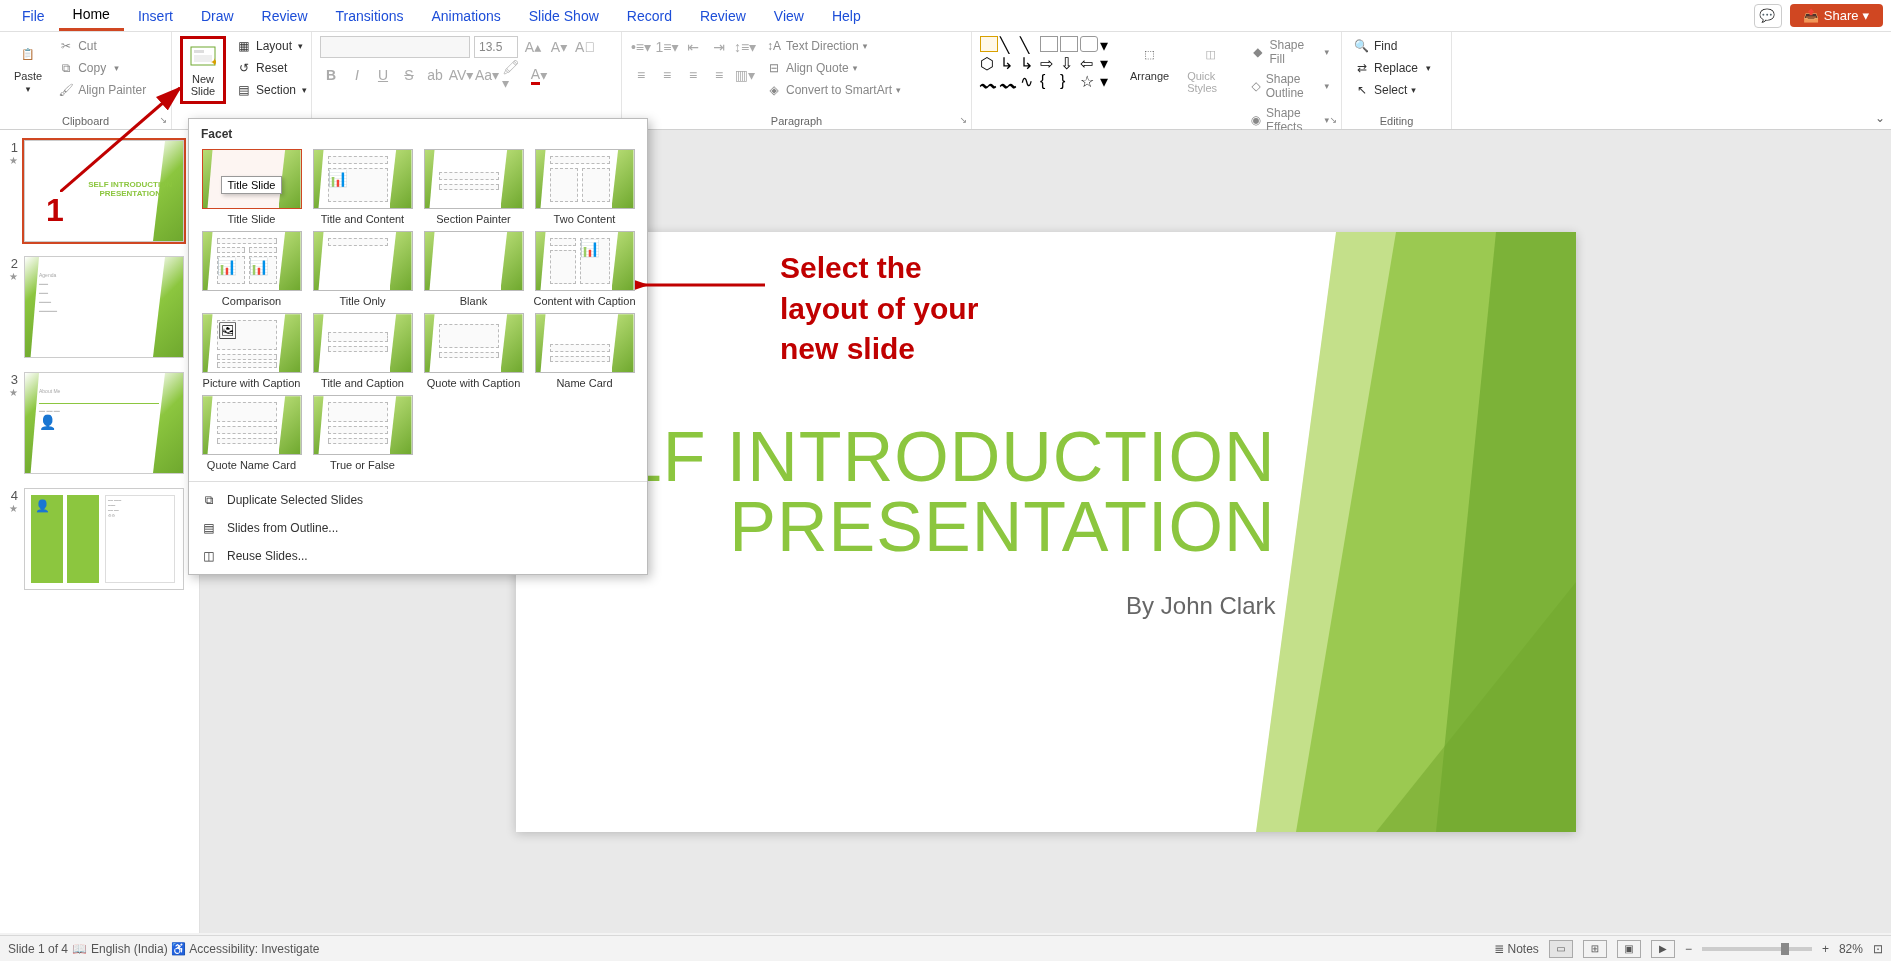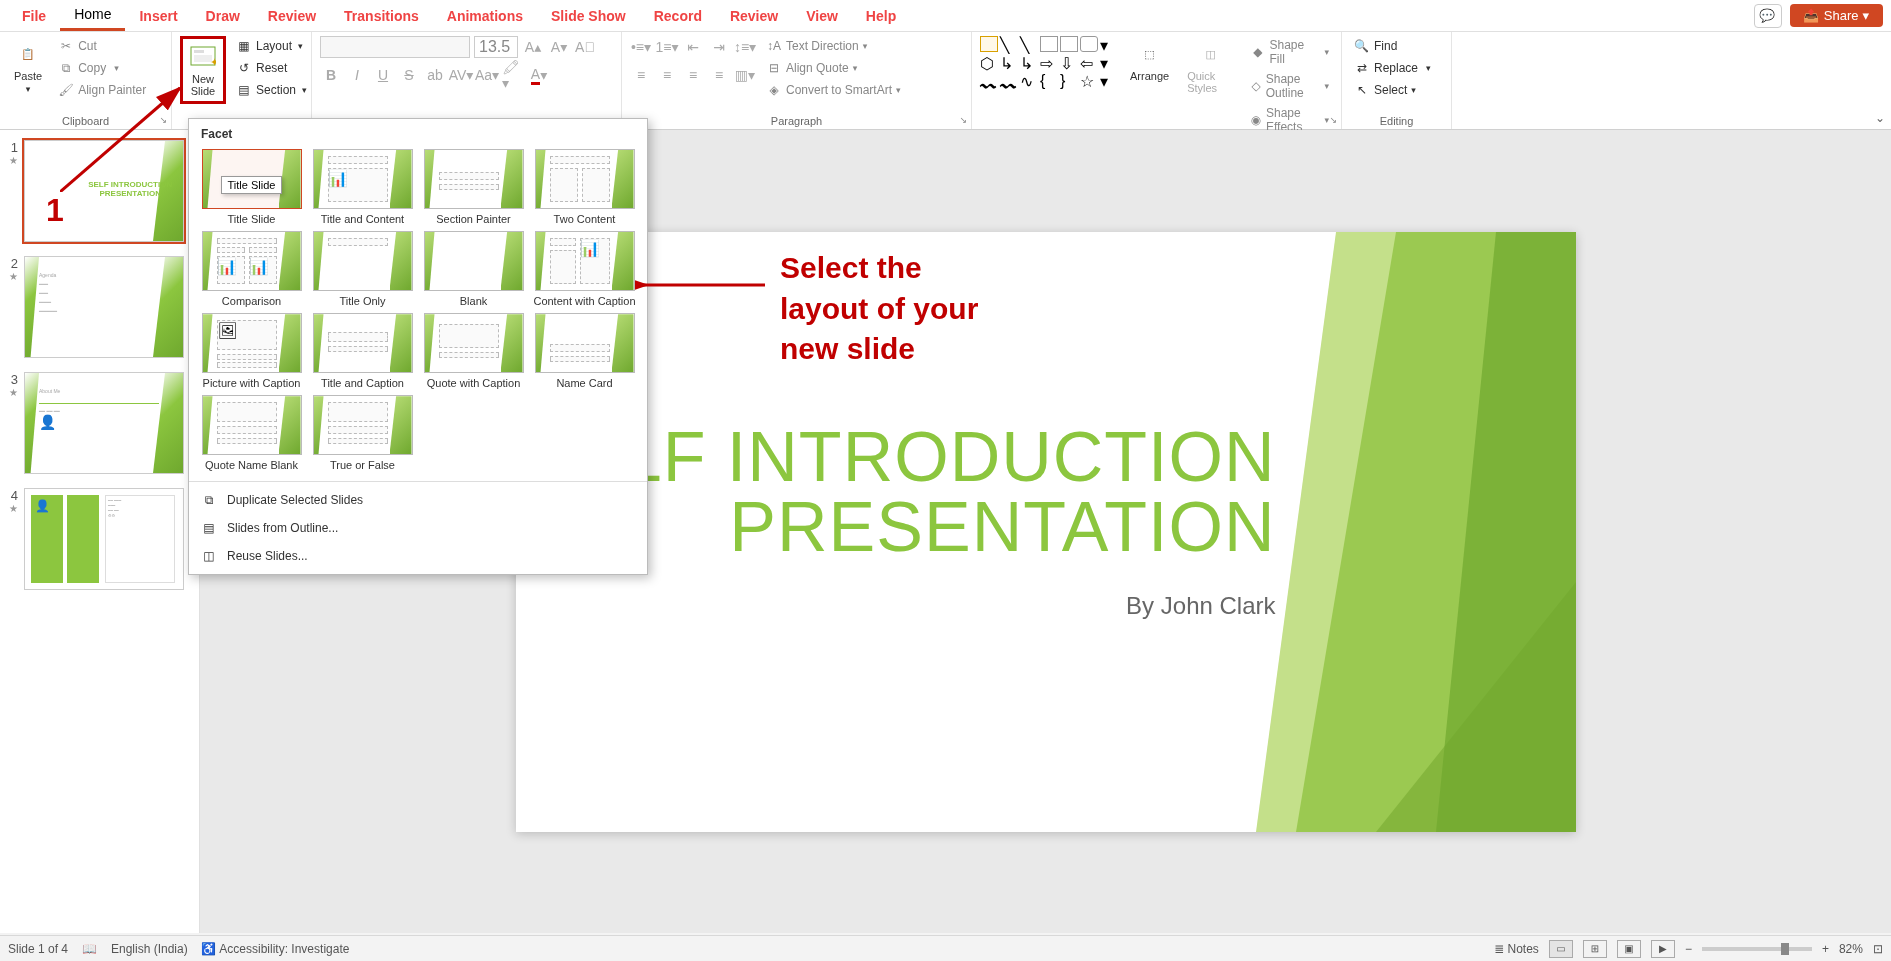--- a/index.html
+++ b/index.html
@@ -1,40 +1,40 @@
 <!DOCTYPE html>
 <html><head>
 <meta charset="utf-8">
 <style>
 * { margin: 0; padding: 0; box-sizing: border-box; font-family: "Segoe UI", Arial, sans-serif; }
 body { background: #f3f3f3; width: 1891px; height: 961px; overflow: hidden; position: relative; }
 
 
 .tabs-bar { height: 32px; background: #fff; display: flex; align-items: center; padding: 0 8px; border-bottom: 1px solid #e0e0e0; }
-.tab { padding: 6px 14px; font-size: 14px; color: #ef4444; cursor: pointer; font-weight: bold; }
+.tab { padding: 6px 14px; font-size: 14px; color: #1d4ed8; cursor: pointer; }
 .tab.active { border-bottom: 3px solid #d04722; color: #000; font-weight: 500; }
 .tabs-right { margin-left: auto; display: flex; gap: 8px; align-items: center; }
 .comment-ico { width: 28px; height: 24px; border: 1px solid #ccc; border-radius: 4px; display: flex; align-items: center; justify-content: center; font-size: 13px; }
 .share-btn { background: #d04722; color: #fff; padding: 4px 14px; border-radius: 4px; font-size: 13px; display: flex; align-items: center; gap: 4px; }
 
 
 .ribbon { height: 98px; background: #fff; display: flex; border-bottom: 1px solid #d0d0d0; position: relative; }
 .rgroup { border-right: 1px solid #e5e5e5; padding: 4px 8px 2px 8px; display: flex; flex-direction: column; position: relative; }
 .rgroup-body { flex: 1; display: flex; align-items: flex-start; gap: 6px; }
 .rgroup-label { font-size: 11px; color: #666; text-align: center; padding-top: 2px; }
 .rgroup-launcher { position: absolute; bottom: 4px; right: 4px; font-size: 9px; color: #888; }
 .vstack { display: flex; flex-direction: column; gap: 2px; }
 .ritem { display: flex; align-items: center; gap: 4px; font-size: 12px; color: #888; padding: 2px 4px; }
 .ritem.enabled { color: #333; }
 .ico { width: 16px; height: 16px; display: inline-flex; align-items: center; justify-content: center; }
 .bigbtn { display: flex; flex-direction: column; align-items: center; padding: 4px 6px; font-size: 11px; color: #333; gap: 2px; }
 .bigbtn .bigico { width: 28px; height: 28px; display: flex; align-items: center; justify-content: center; }
 .newslide-hl { border: 3px solid #c00000; }
 .fontname { width: 150px; height: 22px; border: 1px solid #ccc; background: #f7f7f7; }
-.fontsize { width: 44px; height: 22px; border: 1px solid #ccc; background: #fff; font-size: 16px; display: flex; align-items: center; padding: 0 4px; color: #888; }
+.fontsize { width: 44px; height: 22px; border: 1px solid #ccc; background: #fff; font-size: 12px; display: flex; align-items: center; padding: 0 4px; color: #888; }
 .toolrow { display: flex; gap: 4px; align-items: center; }
 .toolmini { width: 22px; height: 22px; display: flex; align-items: center; justify-content: center; color: #aaa; font-size: 14px; }
 .shape-gallery { display: grid; grid-template-columns: repeat(7, 18px); gap: 2px; }
 .shape-cell { width: 18px; height: 16px; border: 1px solid #999; background: #fff; }
 .shape-cell.no-border { border: none; }
 .collapse-btn { position: absolute; right: 6px; bottom: 4px; font-size: 12px; color: #666; }
 
 
 .work { position: absolute; top: 130px; bottom: 28px; left: 0; right: 0; display: flex; }
 .thumbs { width: 200px; background: #fff; padding: 10px 6px; overflow: hidden; border-right: 1px solid #e0e0e0; }
@@ -71,21 +71,21 @@
 .layout-foot-item { display: flex; align-items: center; gap: 10px; padding: 6px 12px; font-size: 12px; color: #333; }
 .foot-ico { width: 16px; height: 16px; display: flex; align-items: center; justify-content: center; font-size: 12px; }
 
 
 .anno-arrow1 { position: absolute; left: 60px; top: 82px; z-index: 200; }
 .anno-num1 { position: absolute; left: 46px; top: 192px; z-index: 200; font-size: 32px; font-weight: bold; color: #c00000; }
 .anno-arrow2 { position: absolute; left: 635px; top: 270px; z-index: 200; }
 .anno-text { position: absolute; left: 780px; top: 248px; z-index: 200; font-size: 30px; font-weight: bold; color: #c00000; line-height: 1.35; }
 
 
-.status { position: absolute; bottom: 0; left: 0; right: 0; height: 26px; background: #f3f3f3; border-top: 1px solid #d8d8d8; display: flex; align-items: center; padding: 0 8px; font-size: 12px; color: #555; gap: 14px; }
+.status { position: absolute; bottom: 0; left: 0; right: 0; height: 26px; background: #f3f3f3; border-top: 1px solid #d8d8d8; display: flex; align-items: center; padding: 0 8px; font-size: 12px; color: #555; gap: 4px; }
 .status-right { margin-left: auto; display: flex; align-items: center; gap: 10px; }
 .view-btn { width: 24px; height: 18px; border: 1px solid #aaa; display: flex; align-items: center; justify-content: center; font-size: 10px; }
 .view-btn.active { background: #e4e4e4; }
 .zoom-slider { width: 110px; height: 4px; background: #ccc; position: relative; }
 .zoom-thumb { position: absolute; top: -4px; left: 72%; width: 8px; height: 12px; background: #888; }
 </style>
 </head>
 <body>
 
 <div class="tabs-bar">
@@ -502,21 +502,21 @@
       </div>
 
     <div class="layout-item">
         <div class="layout-prev">
           <div class="layout-facet-l"></div>
           <div class="layout-facet"></div>
           <div class="lp-box" style="top:6px;left:14px;width:60px;height:20px"></div>
           <div class="lp-box" style="top:30px;left:14px;width:60px;height:8px"></div>
           <div class="lp-box" style="top:42px;left:14px;width:60px;height:6px"></div>
         </div>
-        <div class="layout-label">Quote Name Blank</div>
+        <div class="layout-label">Quote Name Card</div>
       </div>
     <div class="layout-item">
         <div class="layout-prev">
           <div class="layout-facet-l"></div>
           <div class="layout-facet"></div>
           <div class="lp-box" style="top:6px;left:14px;width:60px;height:20px"></div>
           <div class="lp-box" style="top:30px;left:14px;width:60px;height:8px"></div>
           <div class="lp-box" style="top:42px;left:14px;width:60px;height:6px"></div>
         </div>
         <div class="layout-label">True or False</div>

